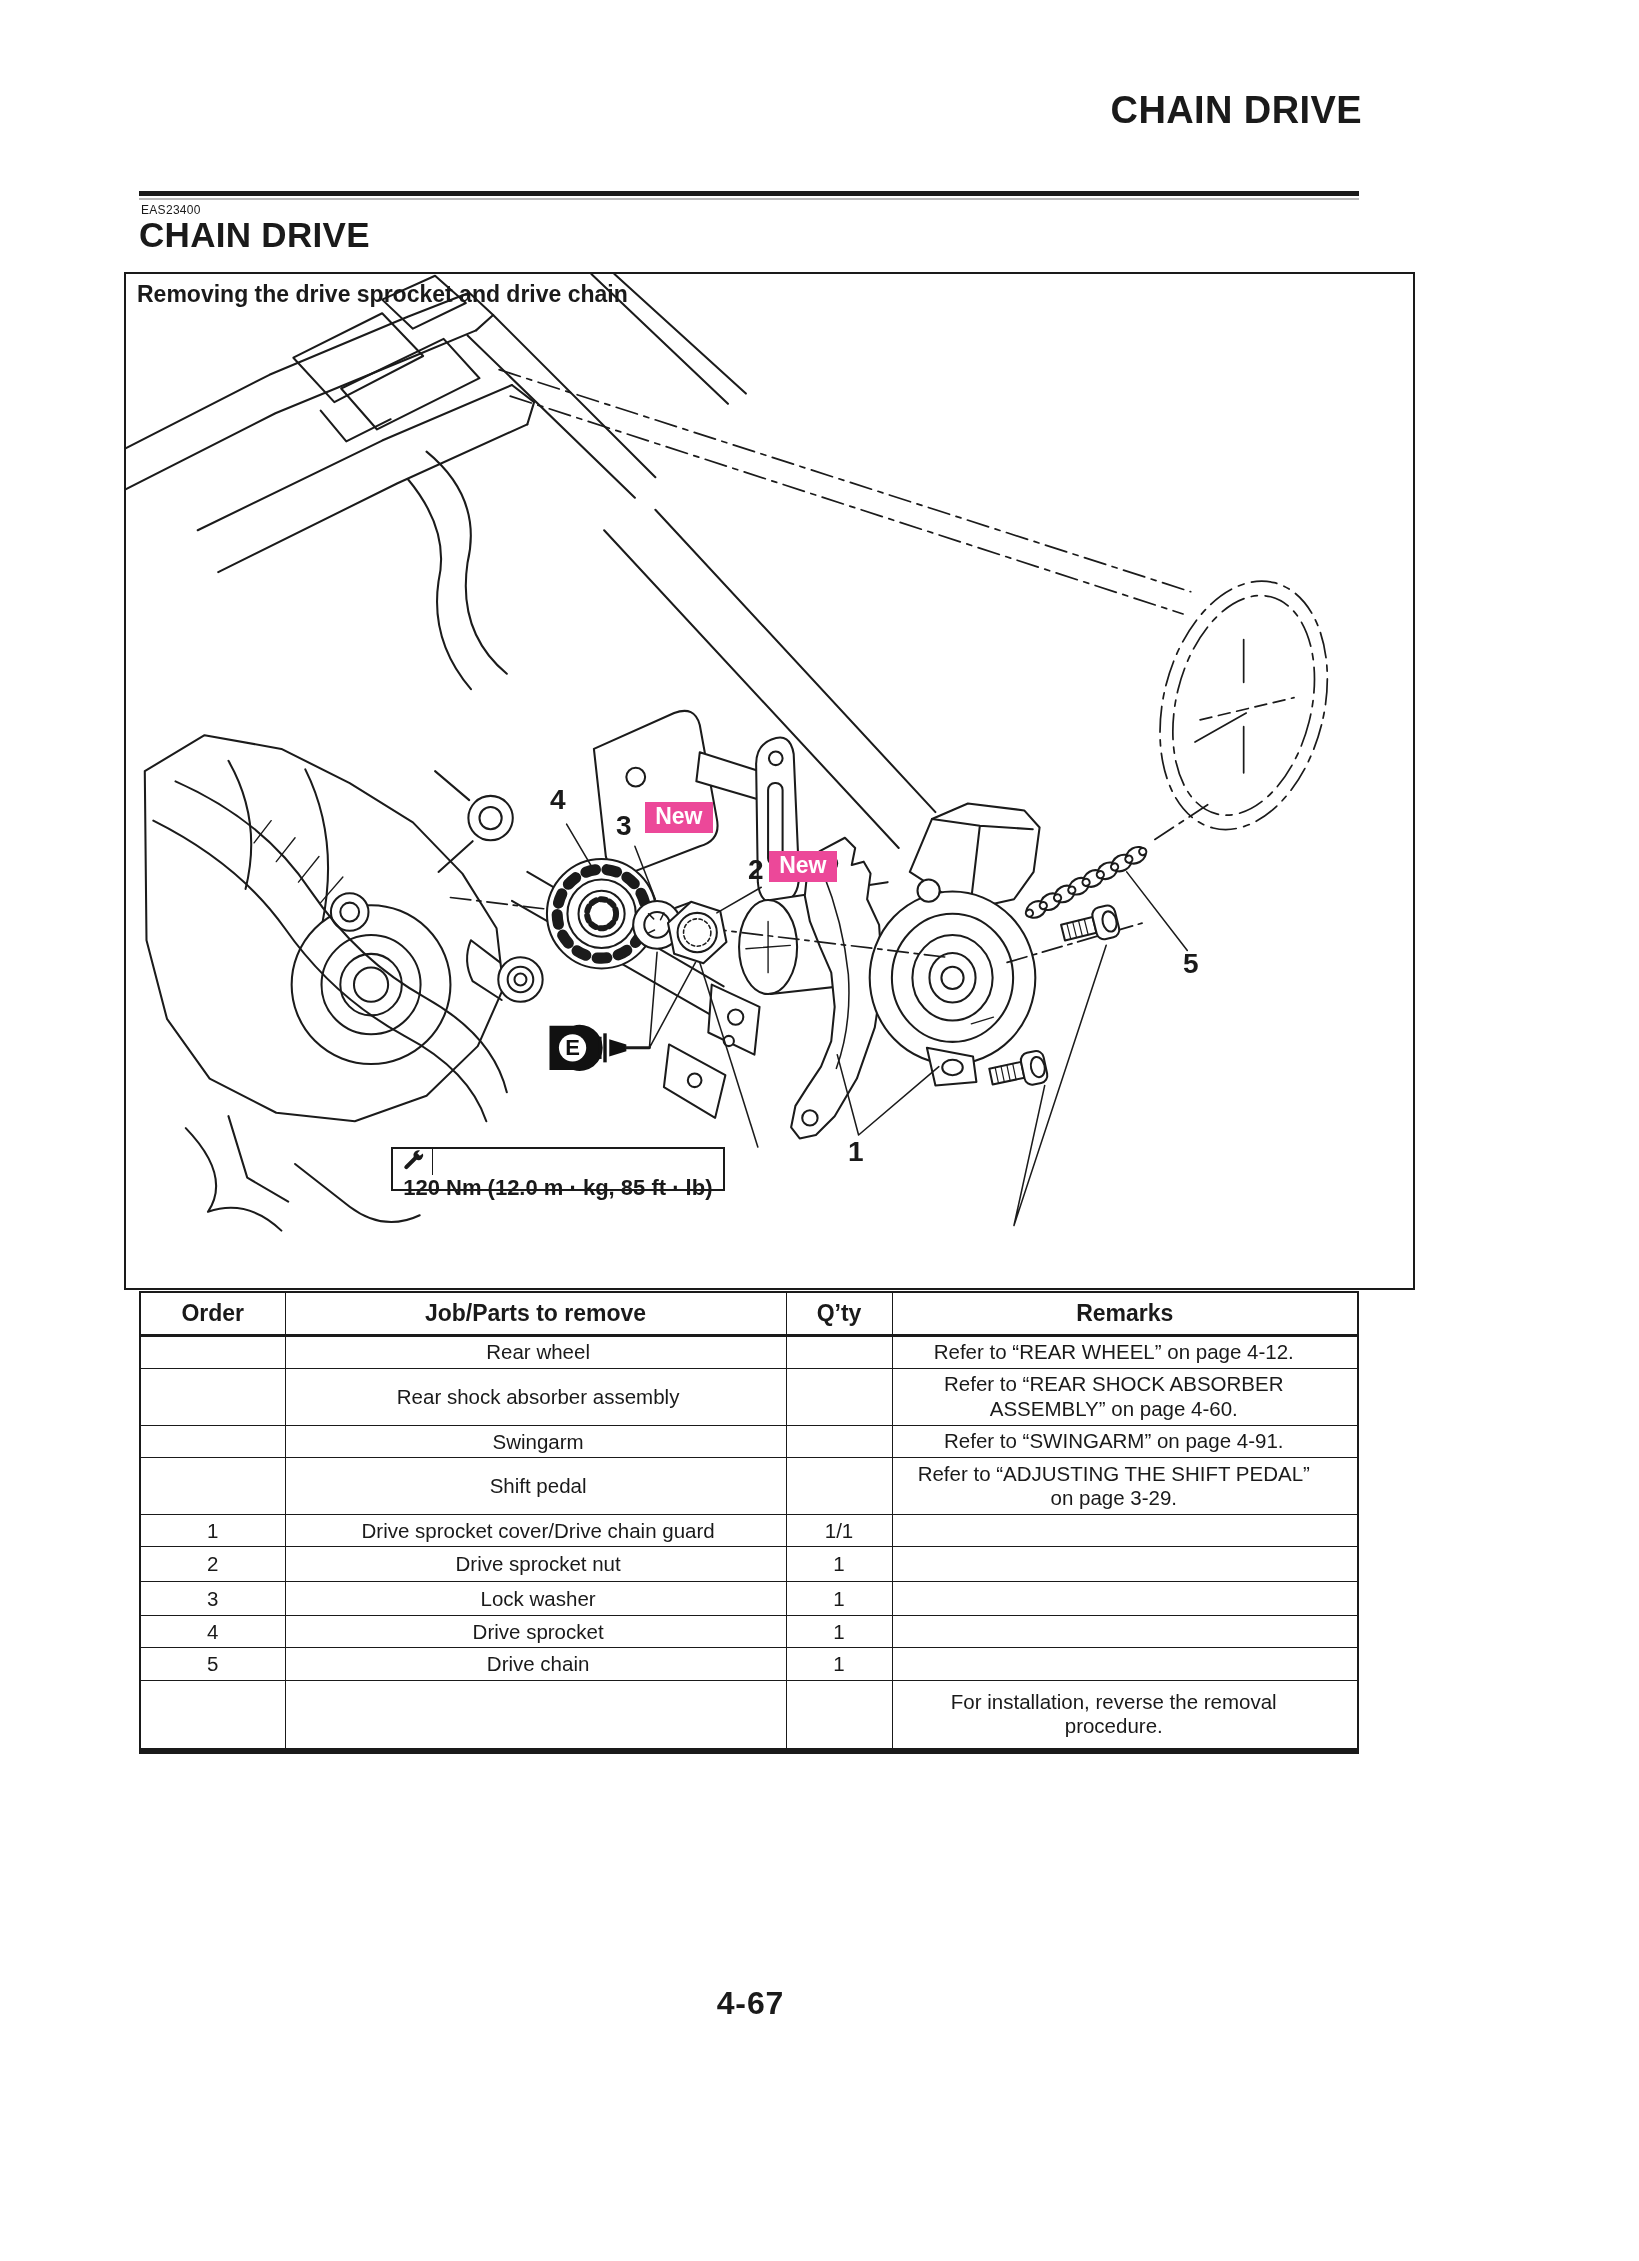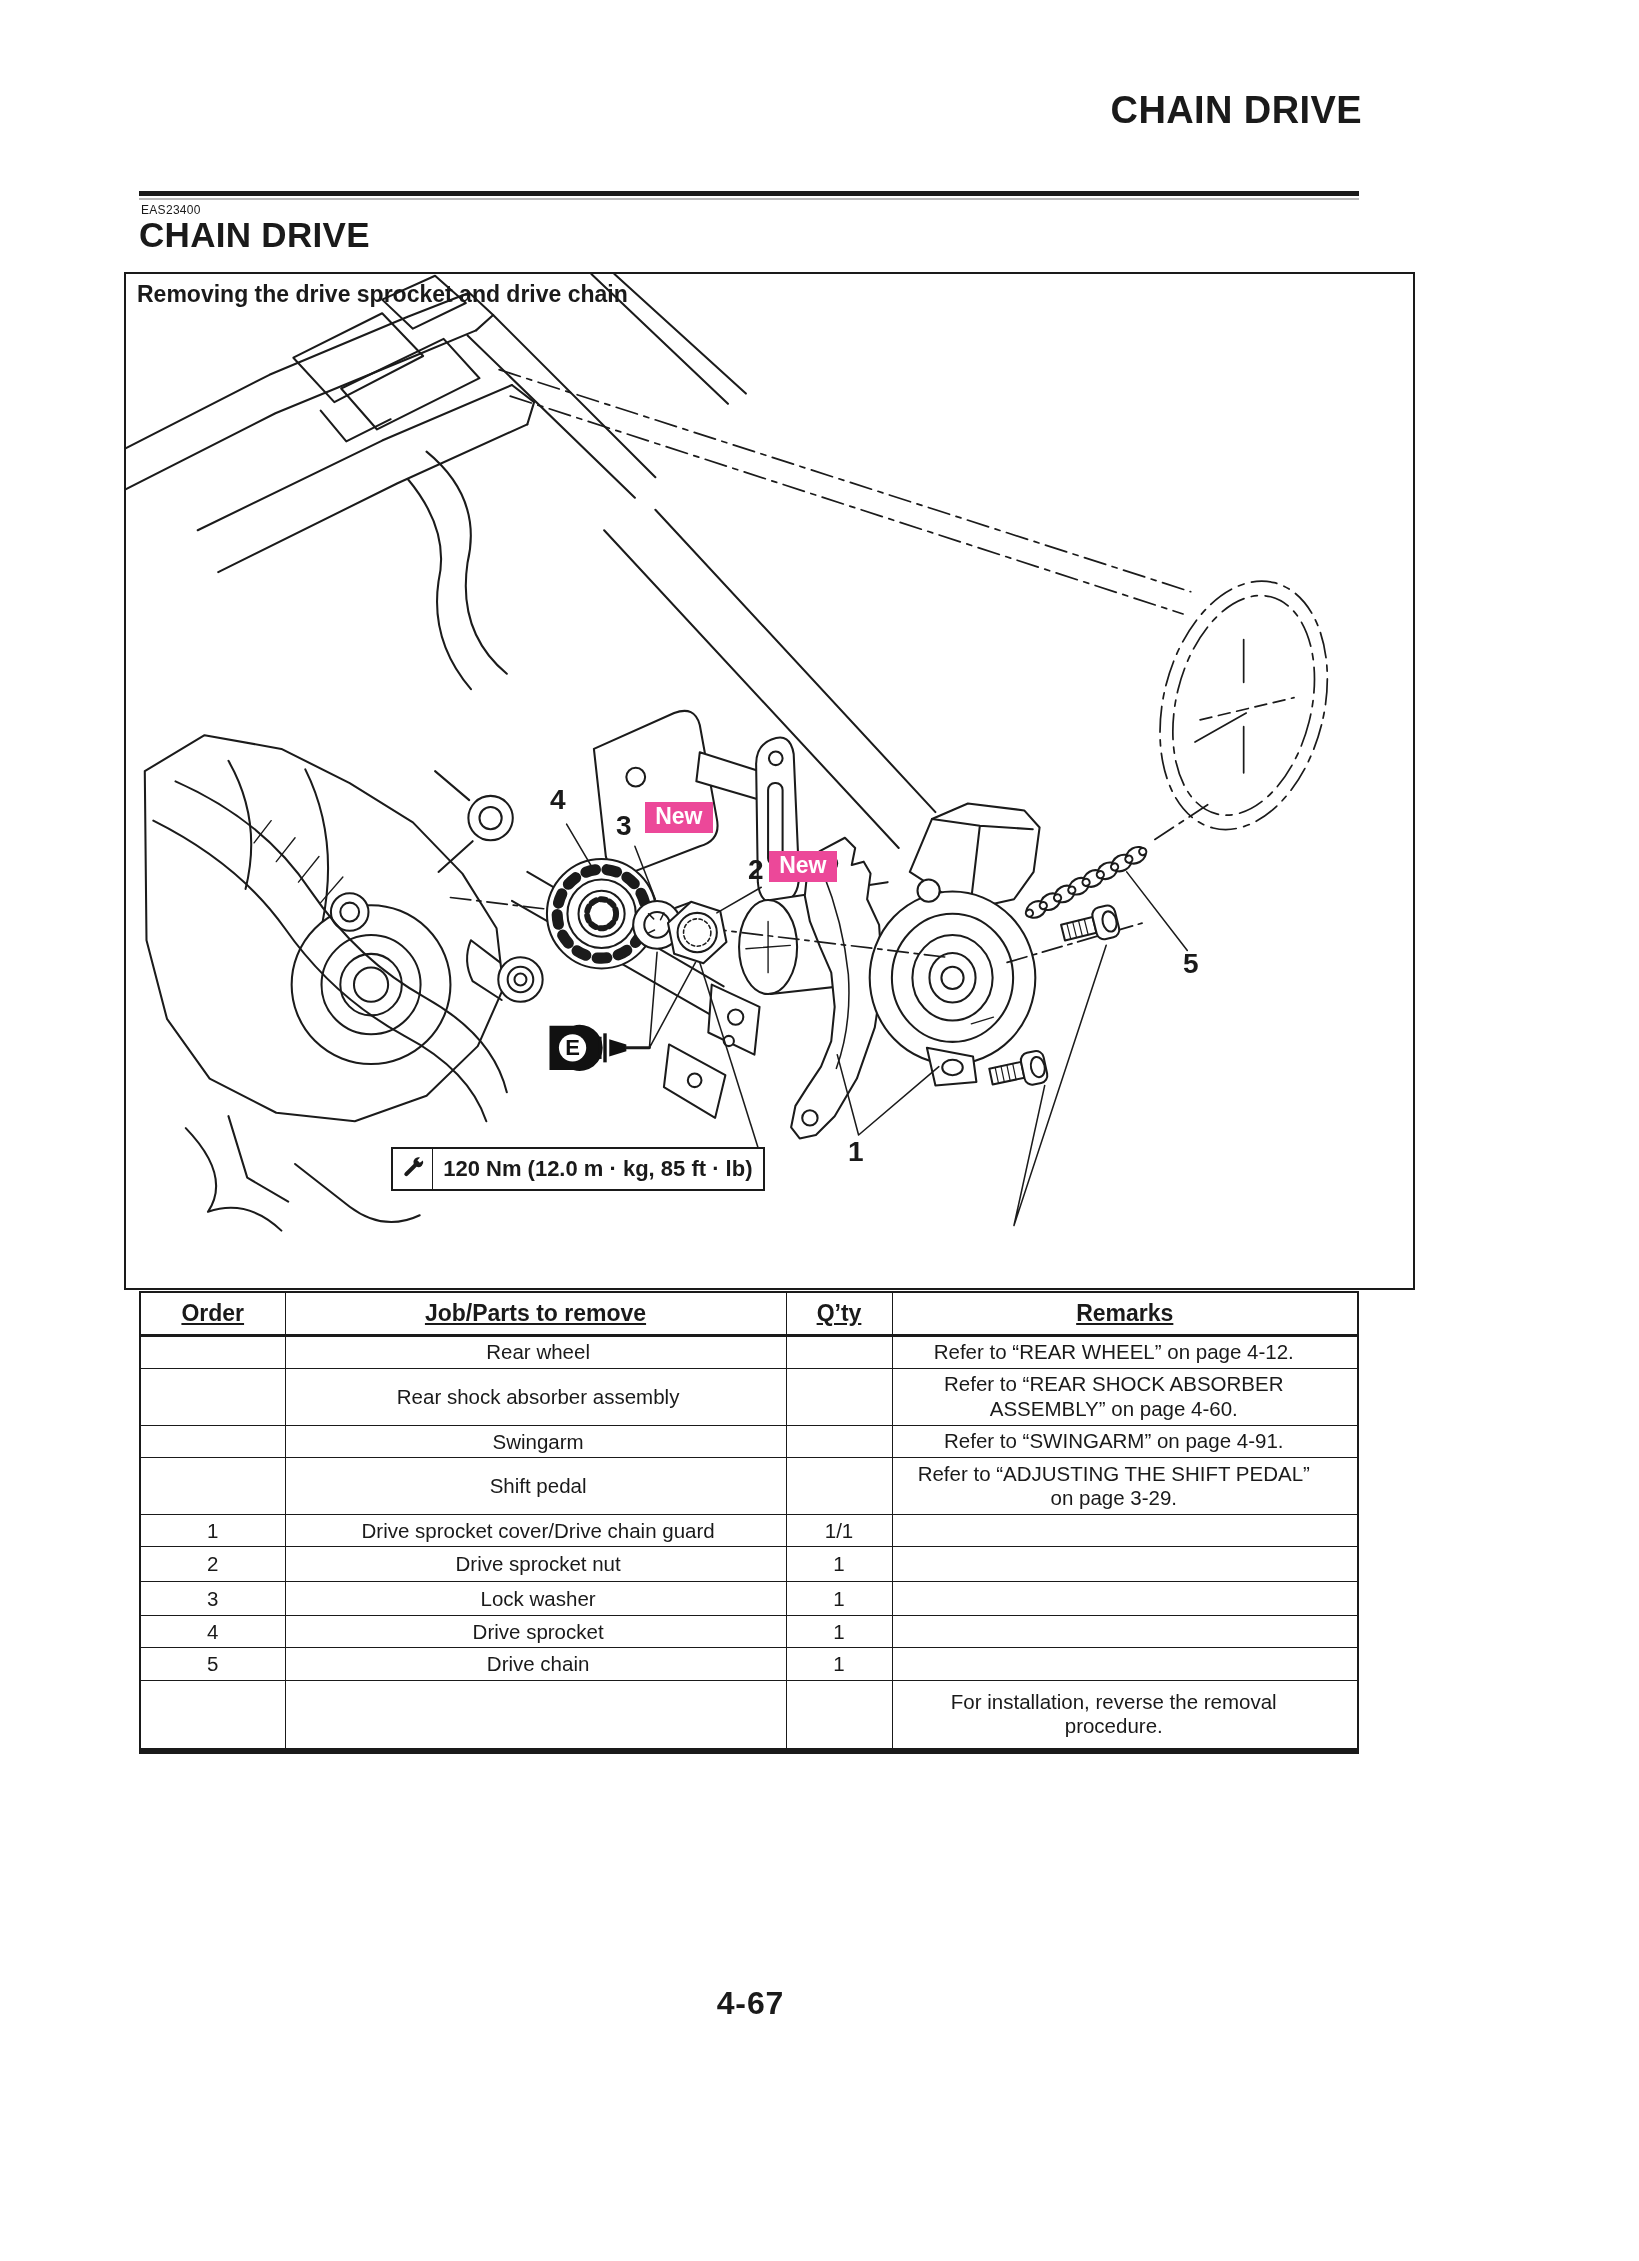--- a/index.html
+++ b/index.html
@@ -22,34 +22,34 @@
   #callout-4{left:424px;top:512px;}
   #callout-3{left:490px;top:538px;}
   #callout-2{left:622px;top:582px;}
   #callout-1{left:722px;top:864px;}
   #callout-5{left:1057px;top:676px;}
   .new-tag{background:#ec4899;color:#ffffff;font-size:23px;font-weight:bold;padding:3.4px 10.2px 5.1px 10.2px;line-height:1;}
   #new-tag-3{left:519px;top:528px;}
   #new-tag-2{left:643px;top:577px;}
   #oil-letter{left:431px;top:761px;width:31px;text-align:center;font-size:22px;font-weight:bold;color:#111;}
 
-  .torque-box{display:flex;align-items:stretch;background:#fff;border:2.6px solid #1a1a1a;height:44px;box-sizing:border-box;}
+  .torque-box{display:flex;align-items:stretch;background:#fff;border:2.6px solid #1a1a1a;height:44px;box-sizing:border-box;flex-direction:column;}
   .torque-icon-cell{width:39px;border-right:1.7px solid #1a1a1a;display:flex;align-items:center;justify-content:center;}
   .torque-text{display:flex;align-items:center;padding:0 10.2px;font-size:22px;font-weight:bold;white-space:nowrap;}
   #torque-box-1{left:265px;top:873px;}
   #torque-box-2{left:545px;top:951px;}
 
   
   #parts-table{left:139px;top:1291px;width:1220px;border-collapse:collapse;table-layout:fixed;background:#fff;}
   #parts-table col.c-order{width:145px;}
   #parts-table col.c-job{width:501px;}
   #parts-table col.c-qty{width:106px;}
   #parts-table th,#parts-table td{border:1.7px solid #1a1a1a;font-size:20.5px;vertical-align:middle;overflow:hidden;text-align:center;}
   #parts-table{border:2.6px solid #1a1a1a;border-bottom:6px solid #1a1a1a;}
-  #parts-table th{font-size:23px;font-weight:bold;text-align:center;border-bottom:3.4px solid #1a1a1a;text-decoration:underline;}
+  #parts-table th{font-size:23px;font-weight:bold;text-align:center;border-bottom:3.4px solid #1a1a1a;}
   td.c-order,td.c-qty{text-align:center;}
   td.c-job{padding:1.7px 6.8px 1.7px 12px;}
   td.c-remarks{padding:3.4px 34px 3.4px 12px;line-height:1.2;}
   tr.rh{height:43px;}tr.r1{height:32px;}tr.r2{height:53px;}tr.r3{height:32px;}tr.r4{height:55px;}
   tr.r5{height:32px;}tr.r6{height:35px;}tr.r7{height:34px;}tr.r8{height:32px;}tr.r9{height:33px;}tr.r10{height:70px;}
 
   #page-number{left:139px;top:1985px;width:1223px;text-align:center;font-size:32px;font-weight:bold;letter-spacing:0.9px;}
 </style>
 </head>
 <body>

